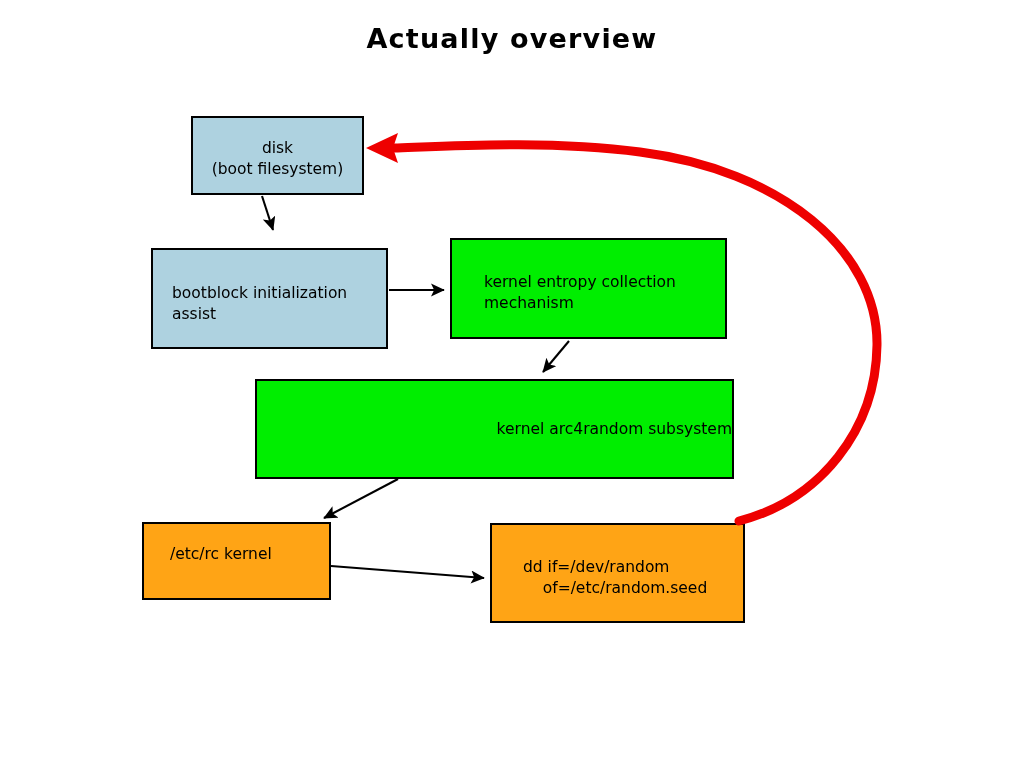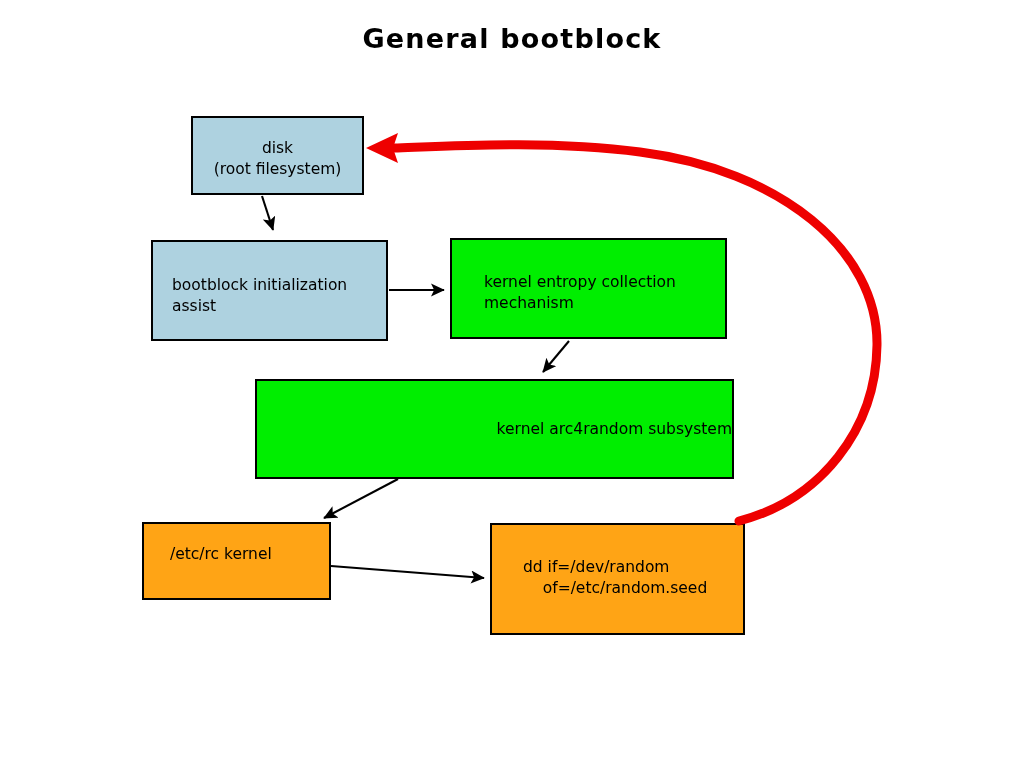--- a/index.html
+++ b/index.html
@@ -56,50 +56,50 @@
     white-space: pre;
   }
   .blue  { background: #aed2e0; }
   .green { background: #00ee00; }
   .orange{ background: #ffa415; }
 
   
   #box-disk      { left:191px; top:116px;  width:173px; height:79px;  }
   #box-disk .txt { left:0; top:20px; width:169px; text-align:center; }
 
-  #box-bootblock      { left:151px; top:240px; width:237px; height:101px; }
+  #box-bootblock      { left:151px; top:248px; width:237px; height:101px; }
   #box-bootblock .txt { left:19px;  top:33px; }
 
   #box-entropy      { left:450px; top:238px; width:277px; height:101px;padding-left:35px; }
   #box-entropy .txt { left:32px;  top:32px; }
 
   #box-arc4      { left:255px; top:379px; width:479px; height:100px; }
   #box-arc4 .txt { left:0; top:38px; width:475px; text-align:right; }
 
   #box-rc      { left:142px; top:522px; width:189px; height:78px; }
   #box-rc .txt { left:26px; top:20px; }
 
-  #box-dd      { left:490px; top:523px; width:255px; height:112px; }
+  #box-dd      { left:490px; top:523px; width:255px; height:100px; }
   #box-dd .txt { left:31px;  top:32px; }
 
   #arrows, #redarrow {
     position: absolute;
     left: 0; top: 0;
     width: 1024px; height: 768px;
     overflow: visible;
   }
   #arrows  { z-index: 3; }
   #redarrow{ z-index: 4; }
 </style>
 </head>
 <body>
 
 <div id="slide">
 
-  <div id="title">General bootblock</div>
+  <div id="title">Actually overview</div>
 
   <svg id="arrows" viewBox="0 0 1024 768" xmlns="http://www.w3.org/2000/svg">
     <defs>
       <marker id="bhead" markerWidth="9" markerHeight="9" refX="6.2" refY="3.1" orient="auto" markerUnits="strokeWidth">
         <path d="M0,0 L6.6,3.1 L0,6.2 L1.5,3.1 z" fill="#000000"></path>
       </marker>
     </defs>
 
     <line x1="262" y1="196" x2="273" y2="230" stroke="#000000" stroke-width="2.1" marker-end="url(#bhead)"></line>
 
@@ -117,21 +117,21 @@
     <path d="M 739,521
              C 820,500 876,430 877,345
              C 878,250 780,170 640,152
              C 550,140 450,146 394,148" fill="none" stroke="#ee0000" stroke-width="9" stroke-linecap="round"></path>
 
     <polygon points="366,148 398,133 393,148 398,163" fill="#ee0000"></polygon>
   </svg>
 
   <div class="node blue" id="box-disk">
     <span class="txt">disk
-(root filesystem)</span>
+(boot filesystem)</span>
   </div>
 
   <div class="node blue" id="box-bootblock">
     <span class="txt">bootblock initialization
 assist</span>
   </div>
 
   <div class="node green" id="box-entropy">
     <span class="txt">kernel entropy collection
 mechanism</span>

